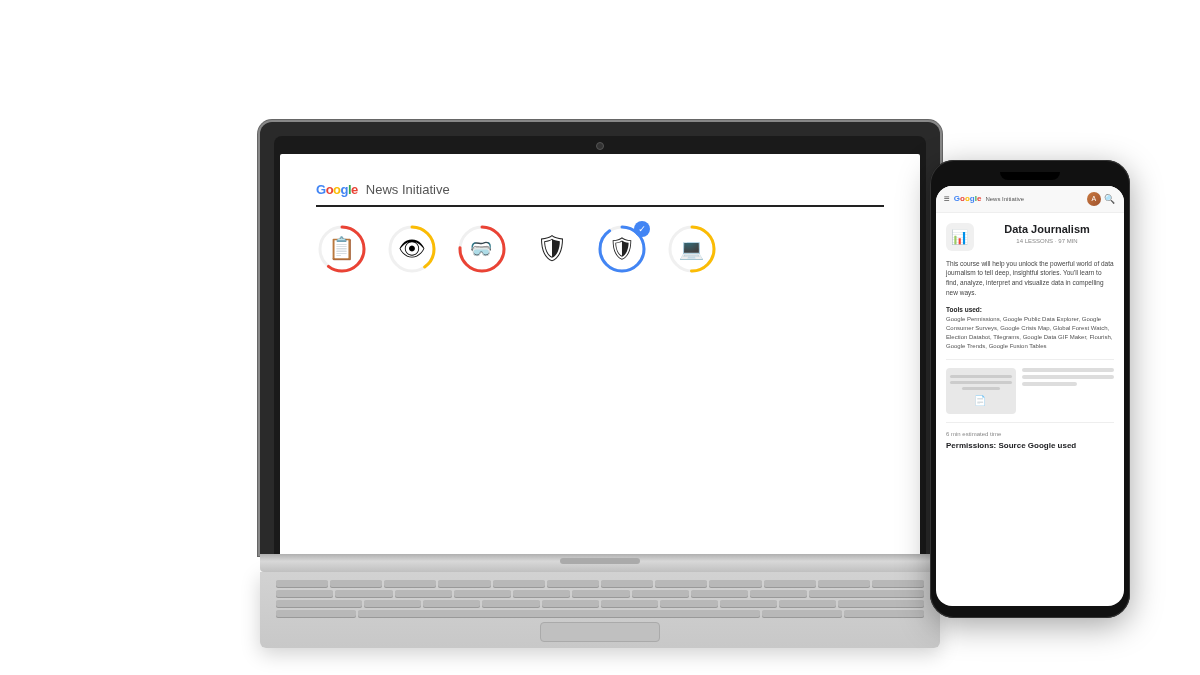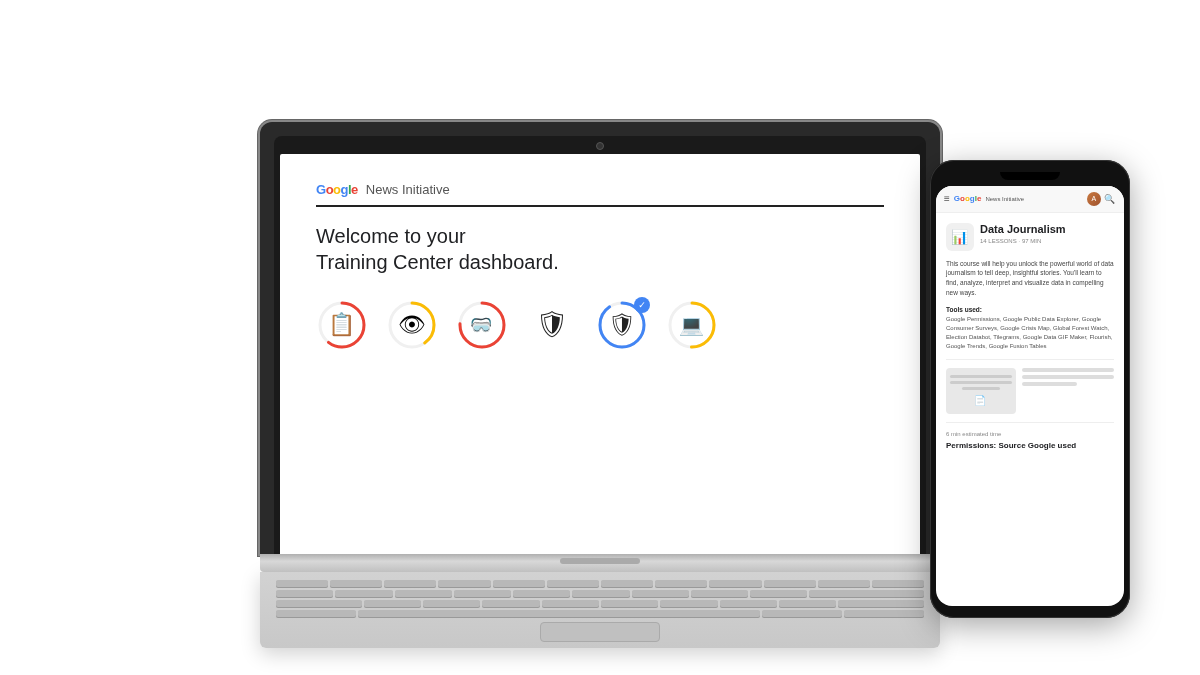--- a/index.html
+++ b/index.html
@@ -241,20 +241,21 @@
       border-radius: 6px;
       display: flex;
       align-items: center;
       justify-content: center;
       font-size: 14px;
       flex-shrink: 0;
     }
 
     .phone-course-title-block {
       flex: 1;
+      text-align: center;
     }
 
     .phone-course-title {
       font-size: 11px;
       font-weight: 700;
       color: #202124;
       line-height: 1.2;
     }
 
     .phone-course-meta {
@@ -352,24 +353,20 @@
 
           <div class="screen-header">
             <span class="google-logo-small">
               <span class="g-blue">G</span><span class="g-red">o</span><span class="g-yellow">o</span><span class="g-blue">g</span><span class="g-green">l</span><span class="g-red">e</span>
             </span>
             <span style="font-size:13px; color:#555; margin-left:4px;">News Initiative</span>
           </div>
           <div class="header-divider"></div>
 
 
-          <div class="welcome-text">
-            <span>Welcome to your</span><br>
-            <span>Training Center dashboard.</span>
-          </div>
 
           <div class="icons-row">
 
             <div class="course-icon">
               <svg class="progress-ring" width="52" height="52">
                 <circle cx="26" cy="26" r="22" fill="none" stroke="#f0f0f0" stroke-width="3"></circle>
                 <circle cx="26" cy="26" r="22" fill="none" stroke="#EA4335" stroke-width="3" stroke-dasharray="138.2" stroke-dashoffset="55" stroke-linecap="round"></circle>
               </svg>
               <span class="icon-inner">📋</span>
             </div>

